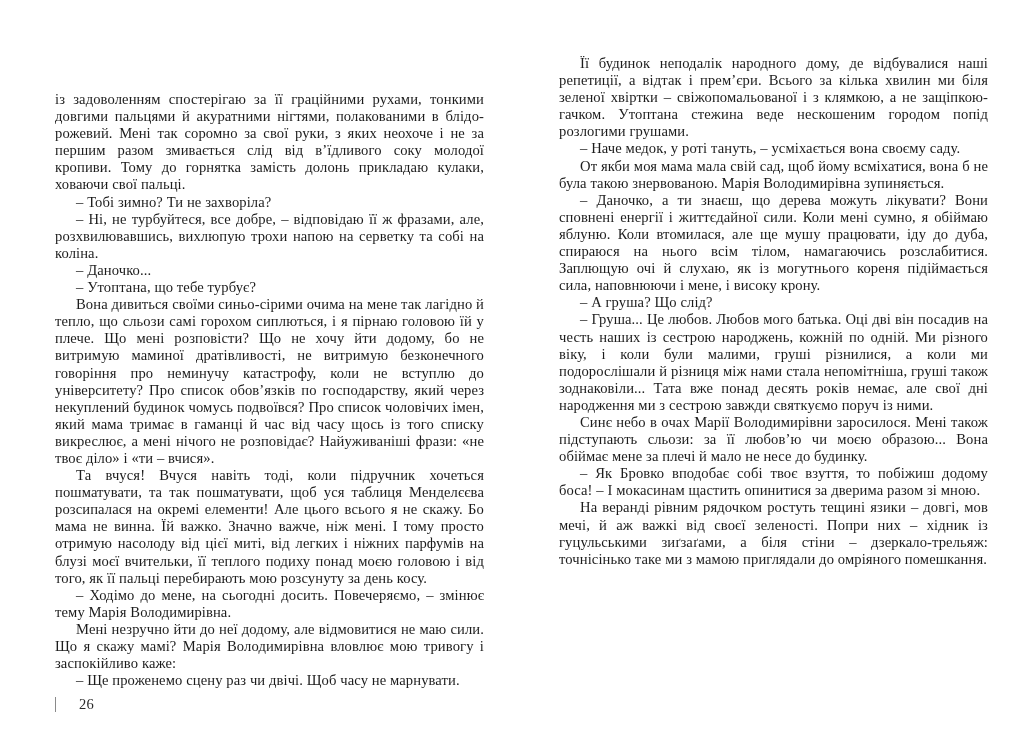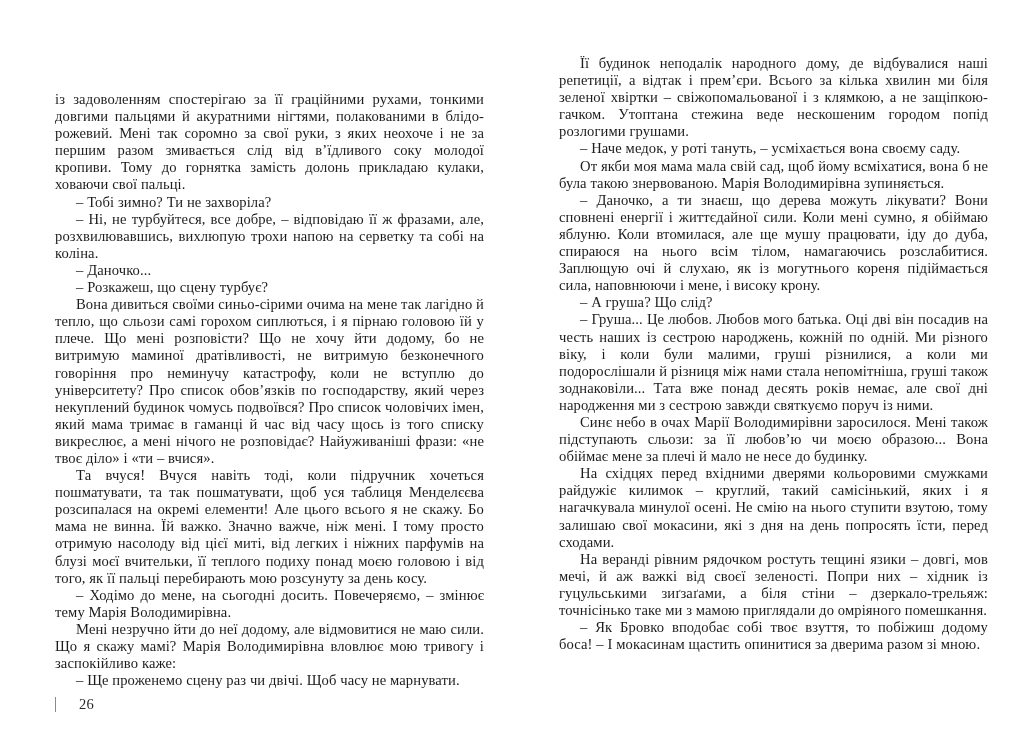--- a/index.html
+++ b/index.html
@@ -67,41 +67,40 @@
 <body>
 
 <div class="spread">
 
   <div class="page page-left">
     <div class="text-block">
         <p>із задоволенням спостерігаю за її граційними рухами, тонкими довгими пальцями й акуратними нігтями, полакованими в блідо-рожевий. Мені так соромно за свої руки, з яких неохоче і не за першим разом змивається слід від в’їдливого соку молодої кропиви. Тому до горнятка замість долонь прикладаю кулаки, ховаючи свої пальці.</p>
         <p class="indent">– Тобі зимно? Ти не захворіла?</p>
         <p class="indent">– Ні, не турбуйтеся, все добре, – відповідаю її ж фразами, але, розхвилювавшись, вихлюпую трохи напою на серветку та собі на коліна.</p>
         <p class="indent">– Даночко...</p>
-        <p class="indent">– Розкажеш, що сцену турбує?</p>
+        <p class="indent">– Утоптана, що тебе турбує?</p>
         <p class="indent">Вона дивиться своїми синьо-сірими очима на мене так лагідно й тепло, що сльози самі горохом сиплються, і я пірнаю головою їй у плече. Що мені розповісти? Що не хочу йти додому, бо не витримую маминої дратівливості, не витримую безконечного говоріння про неминучу катастрофу, коли не вступлю до університету? Про список обов’язків по господарству, який через некуплений будинок чомусь подвоївся? Про список чоловічих імен, який мама тримає в гаманці й час від часу щось із того списку викреслює, а мені нічого не розповідає? Найуживаніші фрази: «не твоє діло» і «ти – вчися».</p>
         <p class="indent">Та вчуся! Вчуся навіть тоді, коли підручник хочеться пошматувати, та так пошматувати, щоб уся таблиця Менделєєва розсипалася на окремі елементи! Але цього всього я не скажу. Бо мама не винна. Їй важко. Значно важче, ніж мені. І тому просто отримую насолоду від цієї миті, від легких і ніжних парфумів на блузі моєї вчительки, її теплого подиху понад моєю головою і від того, як її пальці перебирають мою розсунуту за день косу.</p>
         <p class="indent">– Ходімо до мене, на сьогодні досить. Повечеряємо, – змінює тему Марія Володимирівна.</p>
         <p class="indent">Мені незручно йти до неї додому, але відмовитися не маю сили. Що я скажу мамі? Марія Володимирівна вловлює мою тривогу і заспокійливо каже:</p>
         <p class="indent">– Ще проженемо сцену раз чи двічі. Щоб часу не марнувати.</p>
       </div>
   </div>
 
   <div class="page page-right">
     <div class="text-block">
         <p class="indent">Її будинок неподалік народного дому, де відбувалися наші репетиції, а відтак і прем’єри. Всього за кілька хвилин ми біля зеленої хвіртки – свіжопомальованої і з клямкою, а не защіпкою-гачком. Утоптана стежина веде нескошеним городом попід розлогими грушами.</p>
         <p class="indent">– Наче медок, у роті тануть, – усміхається вона своєму саду.</p>
         <p class="indent">От якби моя мама мала свій сад, щоб йому всміхатися, вона б не була такою знервованою. Марія Володимирівна зупиняється.</p>
         <p class="indent">– Даночко, а ти знаєш, що дерева можуть лікувати? Вони сповнені енергії і життєдайної сили. Коли мені сумно, я обіймаю яблуню. Коли втомилася, але ще мушу працювати, іду до дуба, спираюся на нього всім тілом, намагаючись розслабитися. Заплющую очі й слухаю, як із могутнього кореня підіймається сила, наповнюючи і мене, і високу крону.</p>
         <p class="indent">– А груша? Що слід?</p>
         <p class="indent">– Груша... Це любов. Любов мого батька. Оці дві він посадив на честь наших із сестрою народжень, кожній по одній. Ми різного віку, і коли були малими, груші різнилися, а коли ми подорослішали й різниця між нами стала непомітніша, груші також зоднаковіли... Тата вже понад десять років немає, але свої дні народження ми з сестрою завжди святкуємо поруч із ними.</p>
         <p class="indent">Синє небо в очах Марії Володимирівни заросилося. Мені також підступають сльози: за її любов’ю чи моєю образою... Вона обіймає мене за плечі й мало не несе до будинку.</p>
-        <p class="indent">На східцях перед вхідними дверями кольоровими смужками райдужіє килимок – круглий, такий самісінький, яких і я нагачкувала минулої осені. Не смію на нього ступити взутою, тому залишаю свої мокасини, які з дня на день попросять їсти, перед сходами.</p>
+        <p class="indent">– Як Бровко вподобає собі твоє взуття, то побіжиш додому боса! – І мокасинам щастить опинитися за дверима разом зі мною.</p>
         <p class="indent">На веранді рівним рядочком ростуть тещині язики – довгі, мов мечі, й аж важкі від своєї зеленості. Попри них – хідник із гуцульськими зиґзаґами, а біля стіни – дзеркало-трельяж: точнісінько таке ми з мамою приглядали до омріяного помешкання.</p>
-        <p class="indent">– Як Бровко вподобає собі твоє взуття, то побіжиш додому боса! – І мокасинам щастить опинитися за дверима разом зі мною.</p>
       </div>
   </div>
 
   <div class="footer footer-left">
     <span class="folio">
       <span class="folio-bar"></span>
       <span class="folio-num">26</span>
     </span>
   </div>
 

